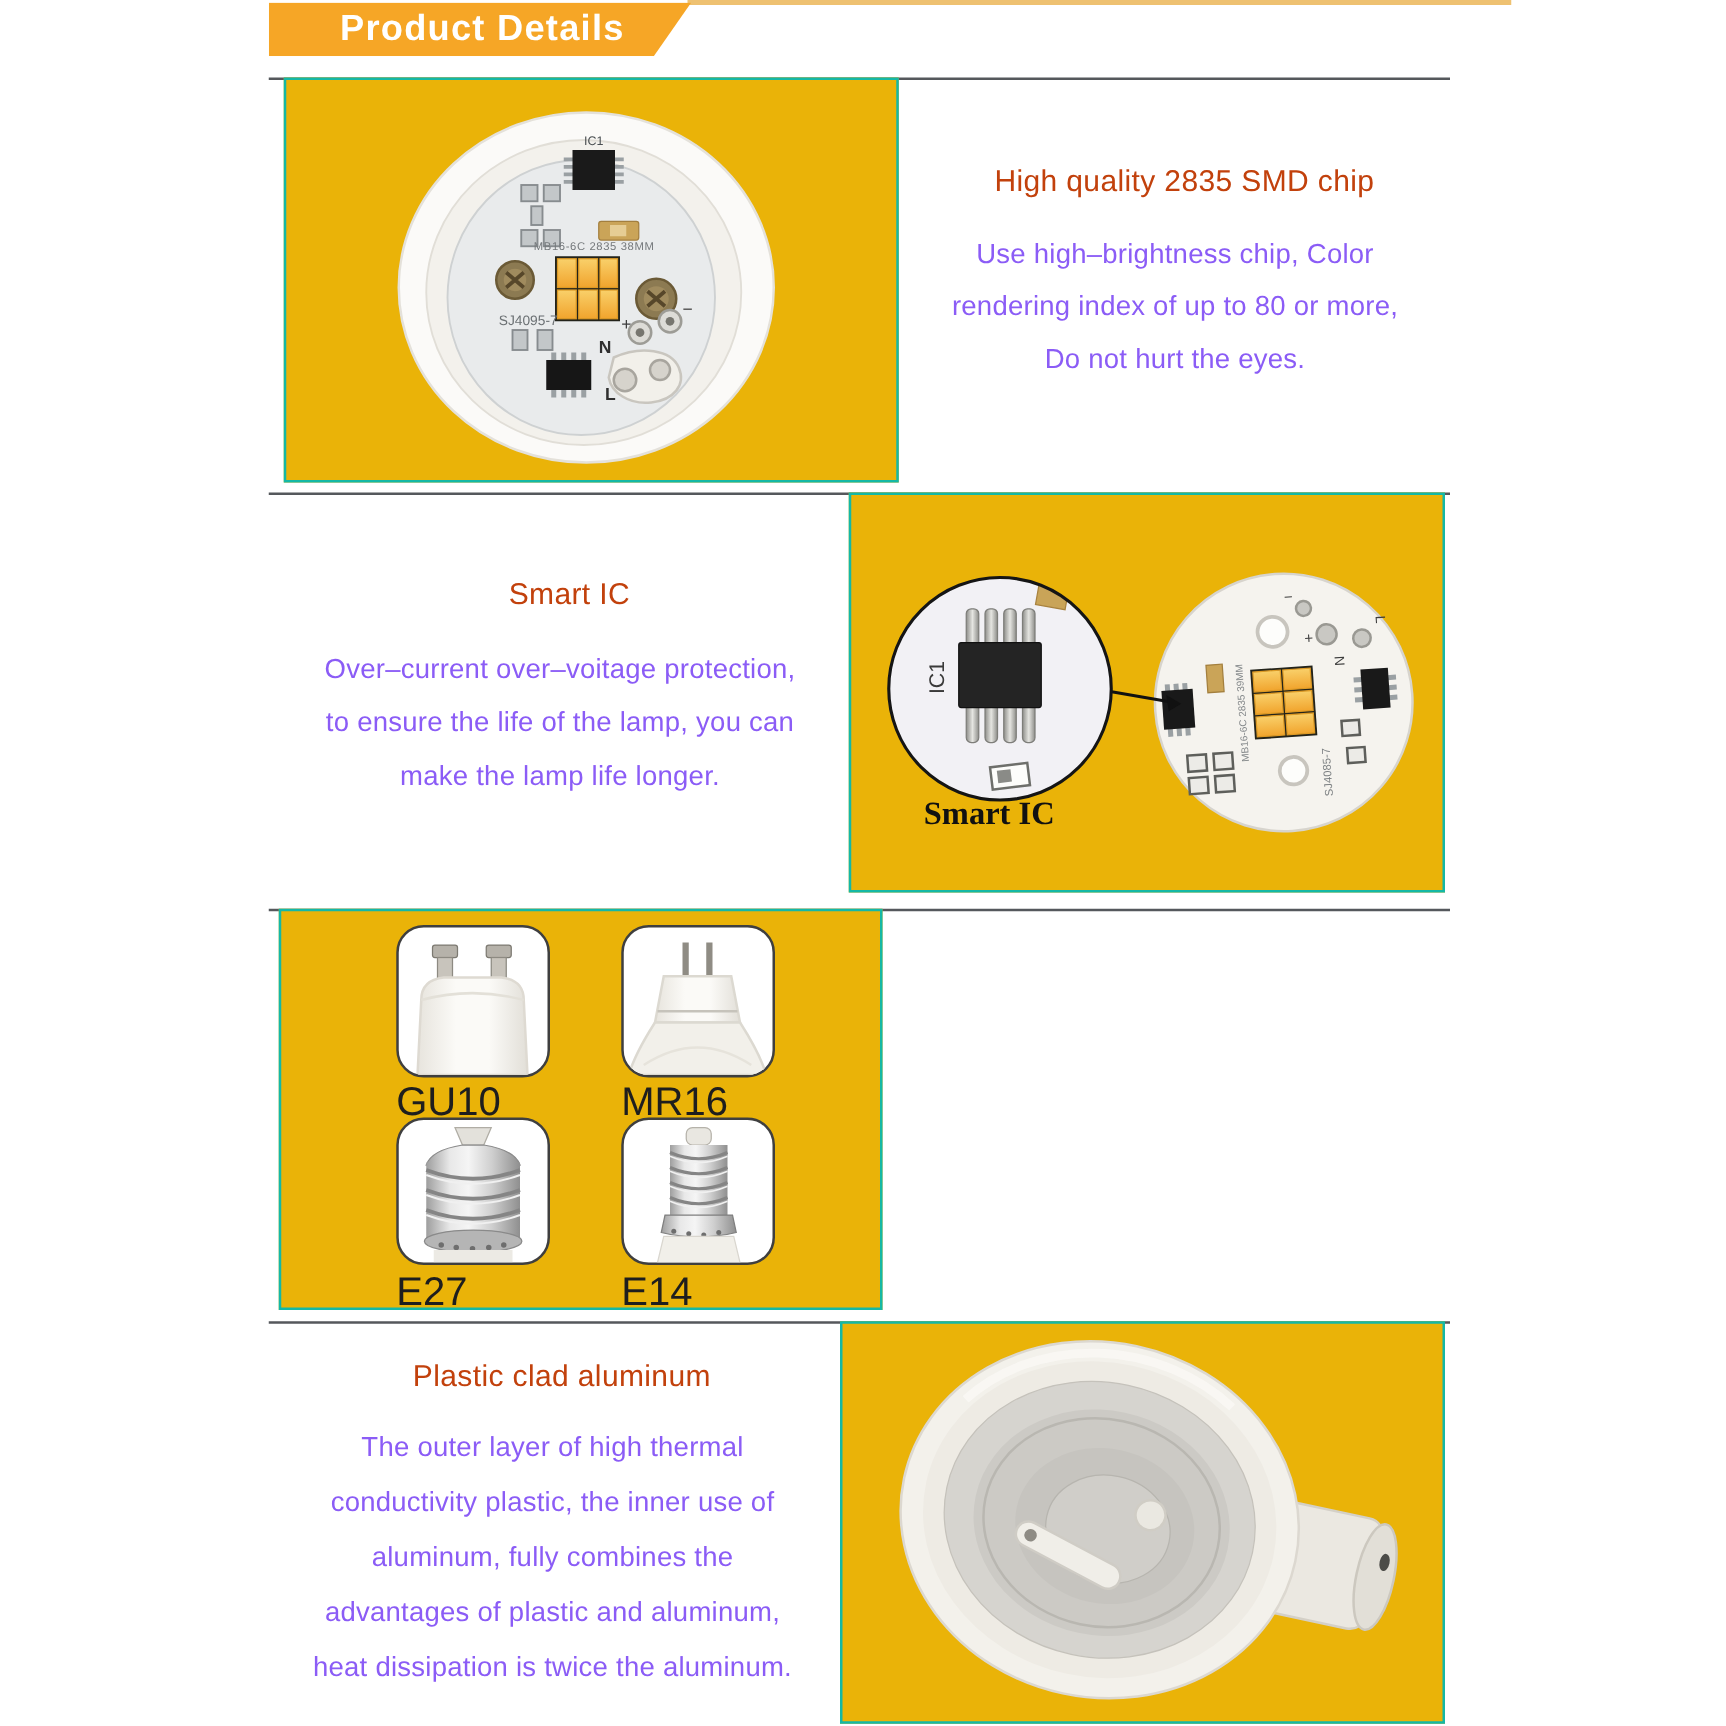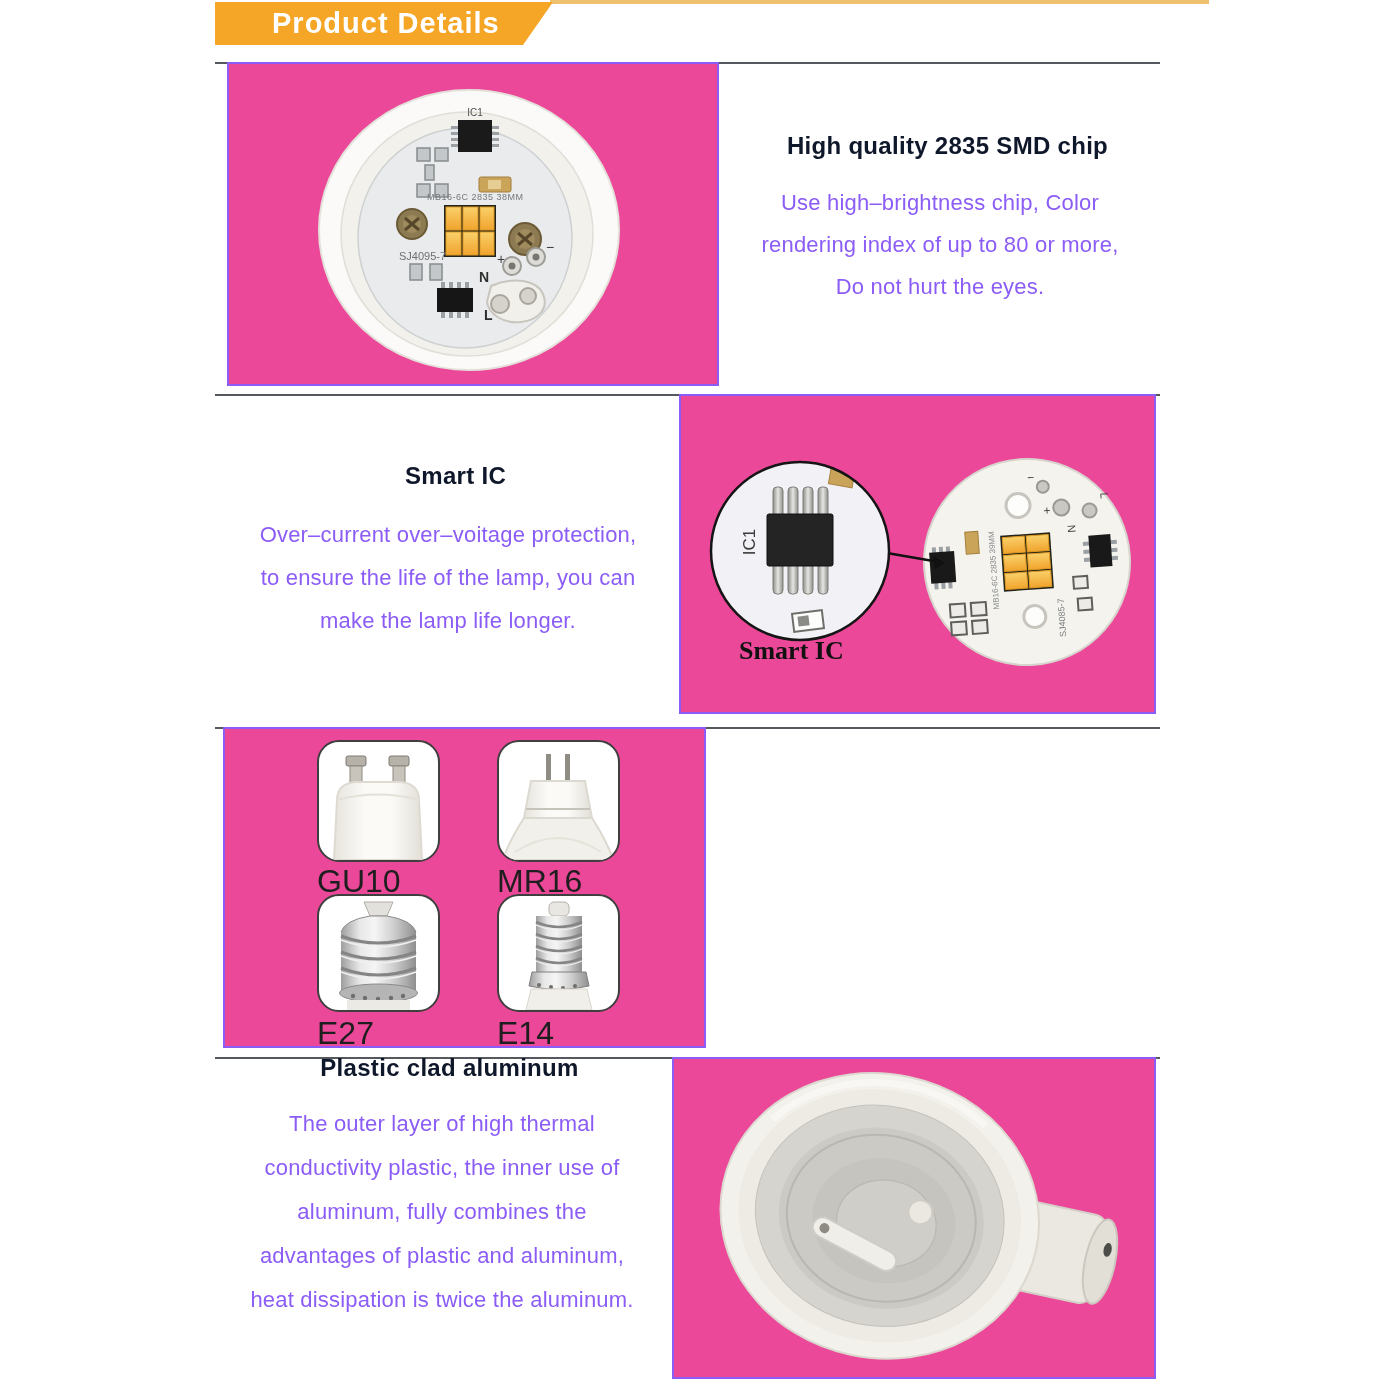--- a/index.html
+++ b/index.html
@@ -14,24 +14,24 @@
     clip-path:polygon(0 0,100% 0,calc(100% - 30px) 100%,0 100%);
   }
   .banner-text{
     left:272px;top:2px;height:43px;line-height:43px;font-size:29px;font-weight:600;
     color:#fff;letter-spacing:1px;
   }
   .top-stripe{left:550px;top:0;width:831px;height:4px;background:#EEC171;}
   
   .rule{left:215px;width:945px;height:2px;background:#55585C;}
   
-  .pbox{border:2px solid #8b5cf6;background:#ec4899;box-sizing:border-box;text-decoration:underline;}
+  .pbox{border:2px solid #14b8a6;background:#eab308;box-sizing:border-box;text-decoration:underline;}
   
   .tblock{text-align:center;}
-  .ttl{font-weight:bold;font-size:24px;color:#0f172a;letter-spacing:.3px;padding-left:15px;}
+  .ttl{font-weight:normal;font-size:24px;color:#c2410c;letter-spacing:.3px;padding-left:15px;}
   .bline{font-size:22px;color:#8b5cf6;letter-spacing:.2px;}
   .lh42 .bline{line-height:42px;}
   .lh43 .bline{line-height:43px;text-align:center;}
   .lh31 .bline{line-height:31px;font-size:21px;}
   .lh44 .bline{line-height:44px;}
   
   .thumb{border:2px solid #3f3f3f;border-radius:22px;box-sizing:border-box;background:#fff;overflow:hidden;}
   .thumb-label{font-size:32px;color:#1e1e1e;}
   .caption-serif{font-family:"Liberation Serif","DejaVu Serif",serif;font-weight:bold;font-size:26px;color:#111;}
   svg{display:block;}
@@ -323,21 +323,21 @@
         <circle cx="64" cy="92" r="2" fill="#6e6e6e"></circle>
           <circle cx="76" cy="90" r="2" fill="#6e6e6e"></circle>
         <path d="M32,93 L88,93 L93,114 L27,114 Z" fill="#f1efe9" stroke="#d9d6cf"></path>
       </svg>
     </div>
     <div class="abs thumb-label" style="left:92px;top:286px;width:123px">E27</div>
     <div class="abs thumb-label" style="left:272px;top:286px;width:123px">E14</div>
   </div>
 
 
-  <div class="abs tblock lh44" style="left:218px;top:1054px;width:448px">
+  <div class="abs tblock lh44" style="left:218px;top:1088px;width:448px">
     <div class="ttl">Plastic clad aluminum</div>
     <div style="height:20px"></div>
     <div class="bline">The outer layer of high thermal</div>
     <div class="bline">conductivity plastic, the inner use of</div>
     <div class="bline">aluminum, fully combines the</div>
     <div class="bline">advantages of plastic and aluminum,</div>
     <div class="bline">heat dissipation is twice the aluminum.</div>
   </div>
 
   <div class="abs pbox" style="left:672px;top:1057px;width:484px;height:322px">

